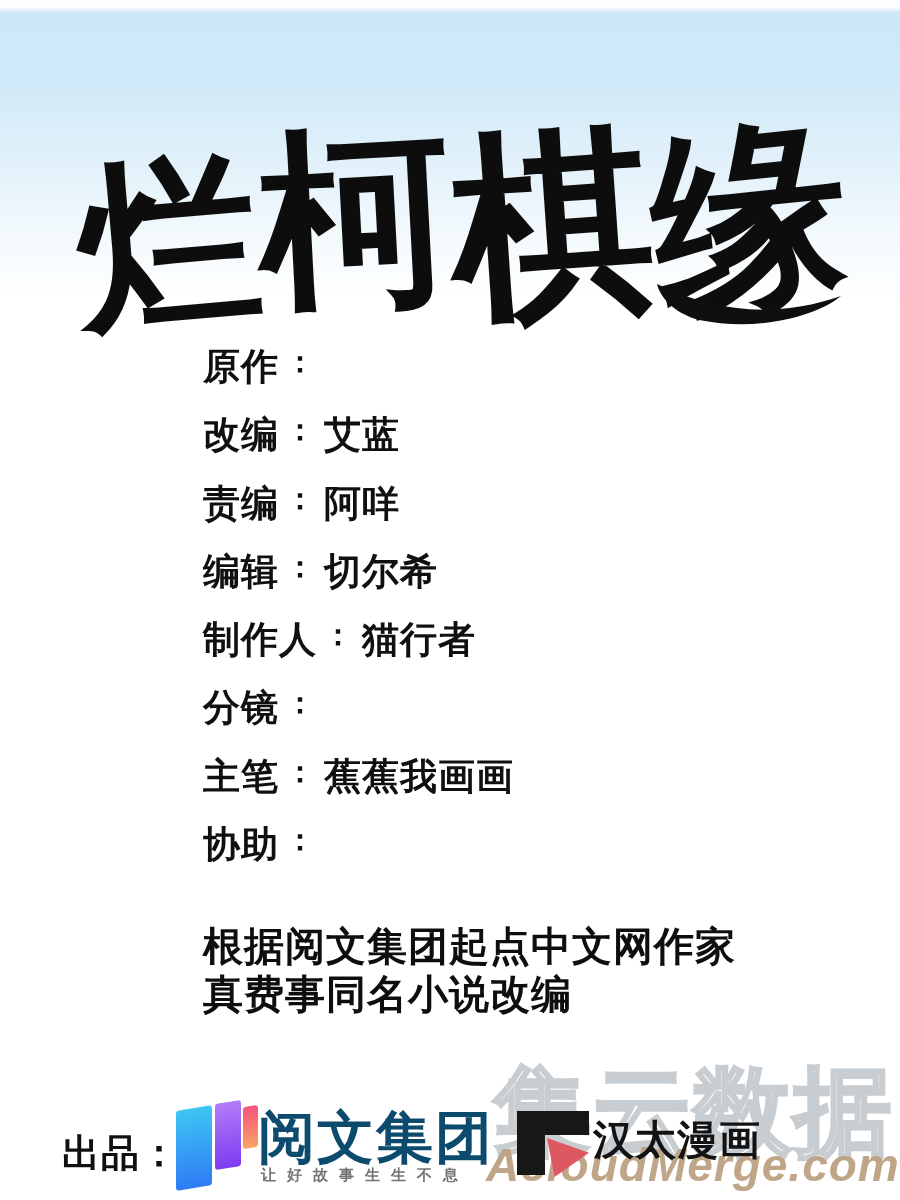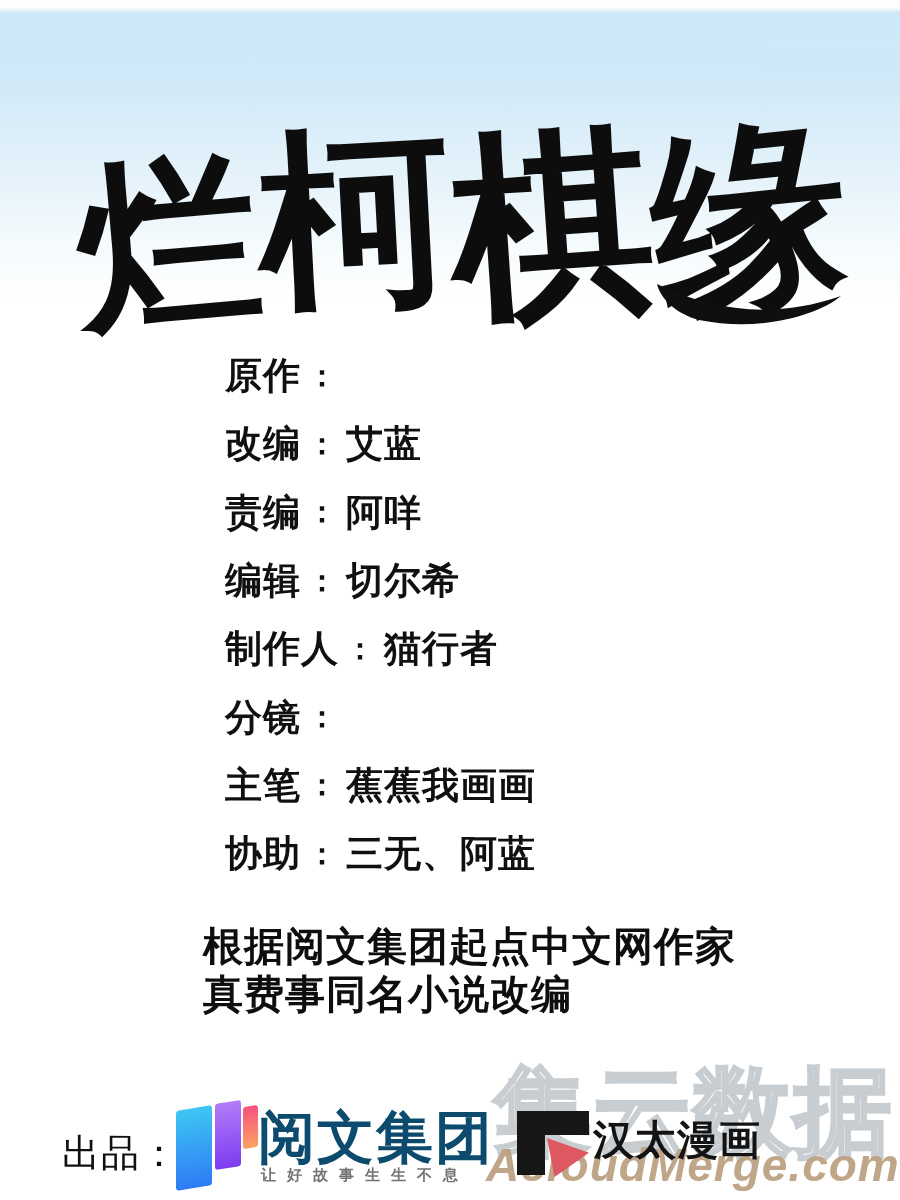--- a/index.html
+++ b/index.html
@@ -32,22 +32,22 @@
   .brush-tail { left: 655px; top: 268px; width: 190px; height: 62px; z-index: 3; }
   .brush-tail svg { display: block; width: 100%; height: 100%; }
 
   
   .credits-list {
     left: 203px; top: 342px; width: 560px;
     list-style: none; margin: 0; padding: 0;
     color: #101010; z-index: 3;
   }
   .credit-row {
-    height: 68.3px; display: flex; align-items: center;
-    font-size: 37px; font-weight: 700; letter-spacing: 1px; margin-left: 22px;
+    height: 68.3px; display: flex; align-items: flex-start;
+    font-size: 37px; font-weight: 700; letter-spacing: 1px;
   }
   .c-colon { margin: 0 8px 0 6px; font-size: 30px; font-weight: 700; }
 
   
   .note-block {
     left: 203px; top: 922px; width: 620px;
     color: #0e0e0e; font-size: 40px; font-weight: 800;
     line-height: 48px; letter-spacing: 1px; z-index: 3;
   }
 
@@ -61,21 +61,21 @@
   }
   .wm-url {
     left: 486px; top: 1138px;
     font-size: 46px; font-weight: 800; font-style: italic;
     letter-spacing: 1px; color: rgba(189,161,131,0.95);
     white-space: nowrap; z-index: 2;
   }
 
   
   .produced-by {
-    left: 62px; top: 1128px; font-size: 38px; font-weight: 400;
+    left: 62px; top: 1128px; font-size: 38px; font-weight: 700;
     color: #101010; z-index: 4; letter-spacing: 1px; text-align: center;
   }
   .yw-logo { left: 176px; top: 1098px; width: 82px; height: 94px; z-index: 4; }
   .yw-panel { position: absolute; border-radius: 3px; }
   .yw-p-left   { left: 0px;  top: 10px; width: 36px; height: 80px;
                  background: linear-gradient(180deg, #3ec6f3, #2e7bf5);
                  transform: skewY(-9deg); }
   .yw-p-middle { left: 39px; top: 4px;  width: 26px; height: 66px;
                  background: linear-gradient(180deg, #b27cf8, #7d3bf0);
                  transform: skewY(-9deg); }
@@ -151,21 +151,20 @@
     <span class="c-colon">：</span>
   </li>
   <li class="credit-row">
     <span class="c-label">主笔</span>
     <span class="c-colon">：</span>
     <span class="c-value">蕉蕉我画画</span>
   </li>
   <li class="credit-row">
     <span class="c-label">协助</span>
     <span class="c-colon">：</span>
-    <span class="c-value">三无、阿蓝</span>
   </li>
 </ul>
 
 <div class="abs note-block">
   <div>根据阅文集团起点中文网作家</div>
   <div>真费事同名小说改编</div>
 </div>
 
 <div class="abs produced-by">出品：</div>
 

